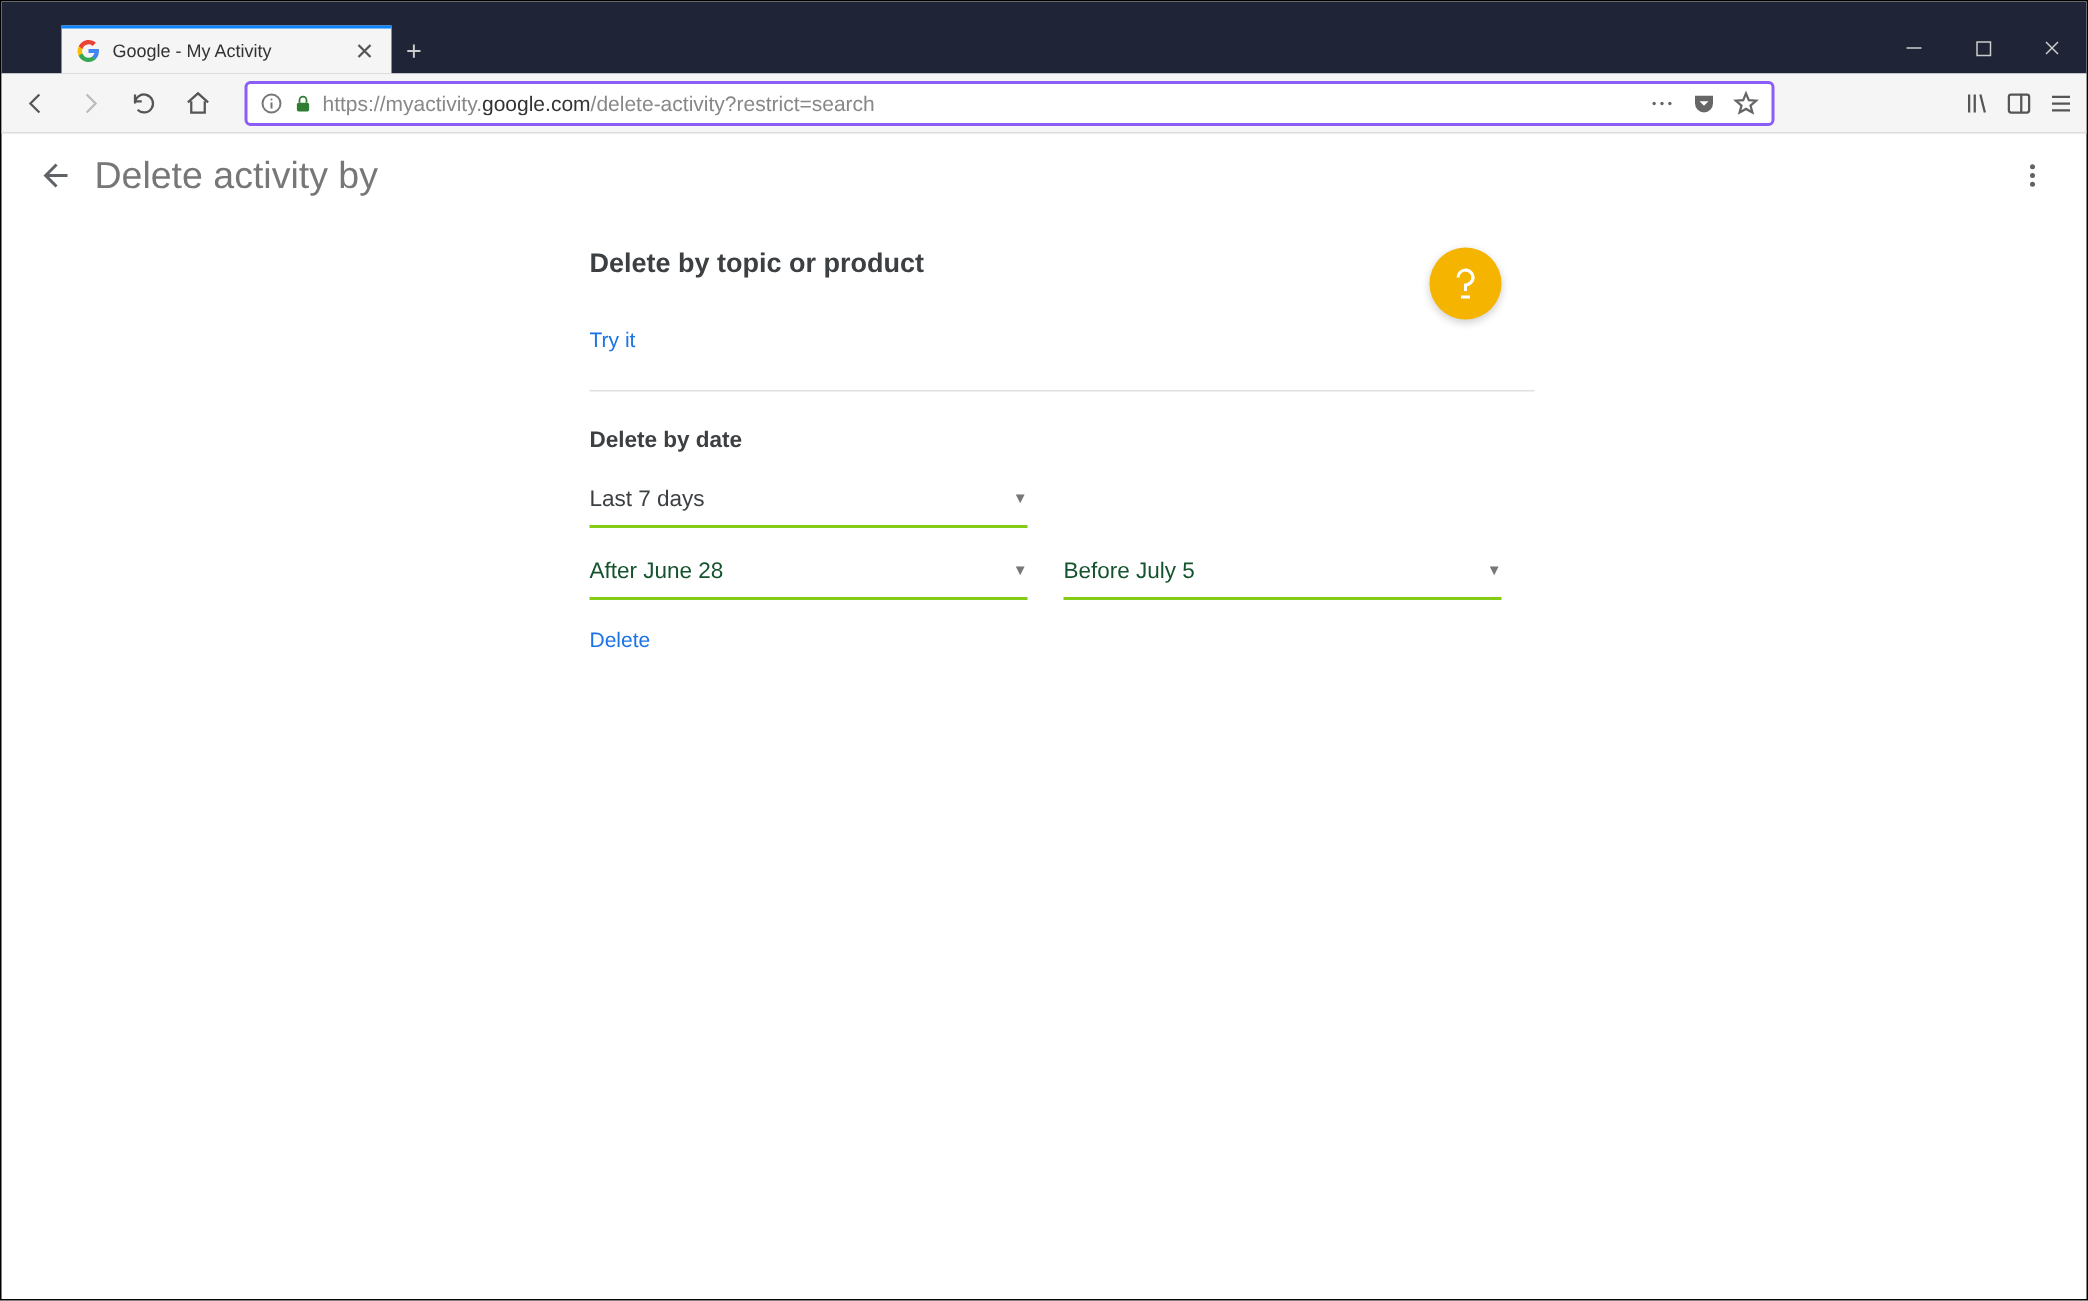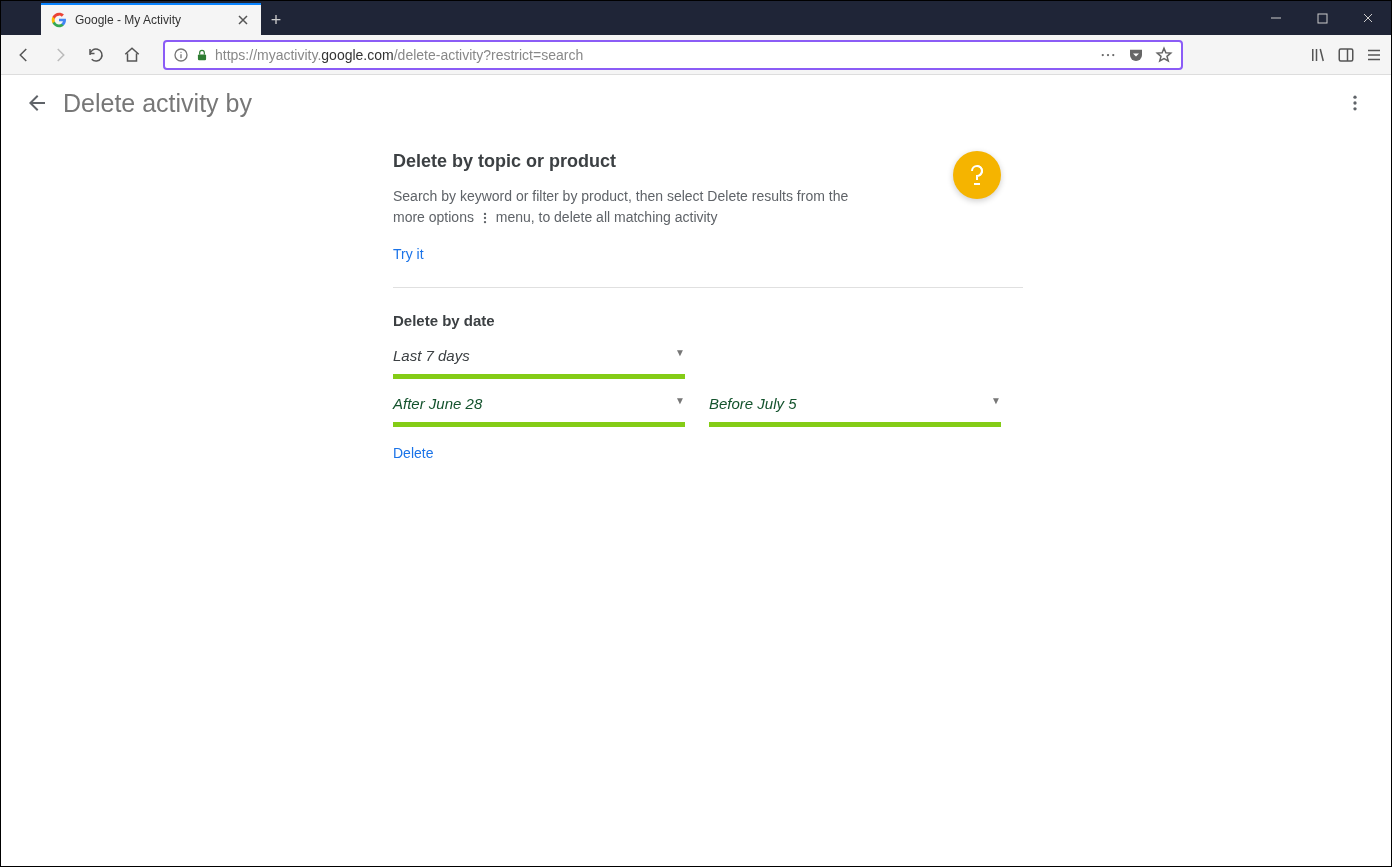--- a/index.html
+++ b/index.html
@@ -1,20 +1,20 @@
 <!DOCTYPE html>
 <html><head>
 <meta charset="utf-8">
 <style>
 * { margin: 0; padding: 0; box-sizing: border-box; }
 html, body { width: 1392px; height: 867px; font-family: Arial, Helvetica, sans-serif; overflow: hidden; background: #fff; }
 body { border: 1px solid #000; }
 
 
-.titlebar { height: 34px; background: #1f2537; display: flex; align-items: flex-end; }
+.titlebar { height: 48px; background: #1f2537; display: flex; align-items: flex-end; }
 .tab { height: 32px; width: 220px; background: #f5f5f5; margin-left: 40px; display: flex; align-items: center; padding: 0 10px; border-top: 2px solid #0a84ff; position: relative; }
 .tab .favicon { width: 16px; height: 16px; margin-right: 8px; }
 .tab .title { font-size: 12px; color: #333; flex: 1; white-space: nowrap; overflow: hidden; text-overflow: ellipsis; }
 .tab .close { width: 16px; height: 16px; color: #555; display: flex; align-items: center; justify-content: center; cursor: pointer; }
 .newtab { width: 30px; height: 30px; display: flex; align-items: center; justify-content: center; color: #ccc; cursor: pointer; font-size: 18px; }
 .wincontrols { margin-left: auto; display: flex; }
 .wincontrols div { width: 46px; height: 34px; display: flex; align-items: center; justify-content: center; color: #ccc; cursor: pointer; }
 
 .toolbar { height: 40px; background: #f5f5f5; display: flex; align-items: center; padding: 0 8px; border-bottom: 1px solid #ddd; gap: 6px; }
 .navbtn { width: 30px; height: 30px; display: flex; align-items: center; justify-content: center; border-radius: 4px; color: #555; cursor: pointer; }
@@ -41,21 +41,21 @@
 .section p { font-size: 14px; color: #5f6368; line-height: 1.5; max-width: 490px; }
 .inline-icon { display: inline-flex; vertical-align: middle; }
 .link { font-size: 14px; color: #1a73e8; font-weight: 500; cursor: pointer; display: inline-block; margin-top: 18px; }
 .fab { position: absolute; width: 48px; height: 48px; border-radius: 50%; background: #f5b400; display: flex; align-items: center; justify-content: center; color: #fff; cursor: pointer; box-shadow: 0 2px 6px rgba(0,0,0,0.2); }
 .fab-wrap { position: relative; }
 .fab-pos { left: 560px; top: 0; }
 
 .section2 { width: 630px; padding-top: 24px; }
 .section2 h2 { font-size: 15px; color: #3c4043; font-weight: 600; margin-bottom: 18px; }
 .selects-row { display: flex; gap: 24px; margin-top: 16px; }
-.select { width: 292px; height: 32px; border-bottom: 5px solid #84cc16; display: flex; align-items: flex-start; padding-bottom: 6px; justify-content: space-between; cursor: pointer; font-style: italic; }
+.select { width: 292px; height: 32px; border-bottom: 2px solid #84cc16; display: flex; align-items: center; padding-bottom: 6px; justify-content: space-between; cursor: pointer; }
 .select .val { font-size: 15px; color: #3c4043; }
 .select.dim .val { color: #14532d; }
 .select .caret { color: #777; font-size: 10px; }
 .select.single { width: 292px; }
 
 svg { display: block; }
 </style>
 </head>
 <body>
 
@@ -193,31 +193,20 @@
 
 <div class="main">
   <div class="section bordered fab-wrap">
     <div class="fab fab-pos">
       <svg width="24" height="24" viewBox="0 0 24 24">
           <path fill="none" stroke="#fff" stroke-width="2" d="M9 21h6M12 17v-4a5 5 0 1 0-5-5"></path>
           <path fill="none" stroke="#fff" stroke-width="2" d="M12 3a5 5 0 0 1 5 5c0 2-1.5 3.5-3 4.5"></path>
         </svg>
     </div>
     <h2>Delete by topic or product</h2>
-    <p>
-      <span>Search by keyword or filter by product, then select Delete results from the more options</span>
-      <span class="inline-icon">
-        <svg width="14" height="14" viewBox="0 0 24 24">
-            <circle cx="12" cy="5" r="2" fill="#5f6368"></circle>
-            <circle cx="12" cy="12" r="2" fill="#5f6368"></circle>
-            <circle cx="12" cy="19" r="2" fill="#5f6368"></circle>
-          </svg>
-      </span>
-      <span>menu, to delete all matching activity</span>
-    </p>
     <span class="link">Try it</span>
   </div>
 
   <div class="section2">
     <h2>Delete by date</h2>
     <div class="select single">
       <span class="val">Last 7 days</span>
       <span class="caret">▼</span>
     </div>
     <div class="selects-row">

